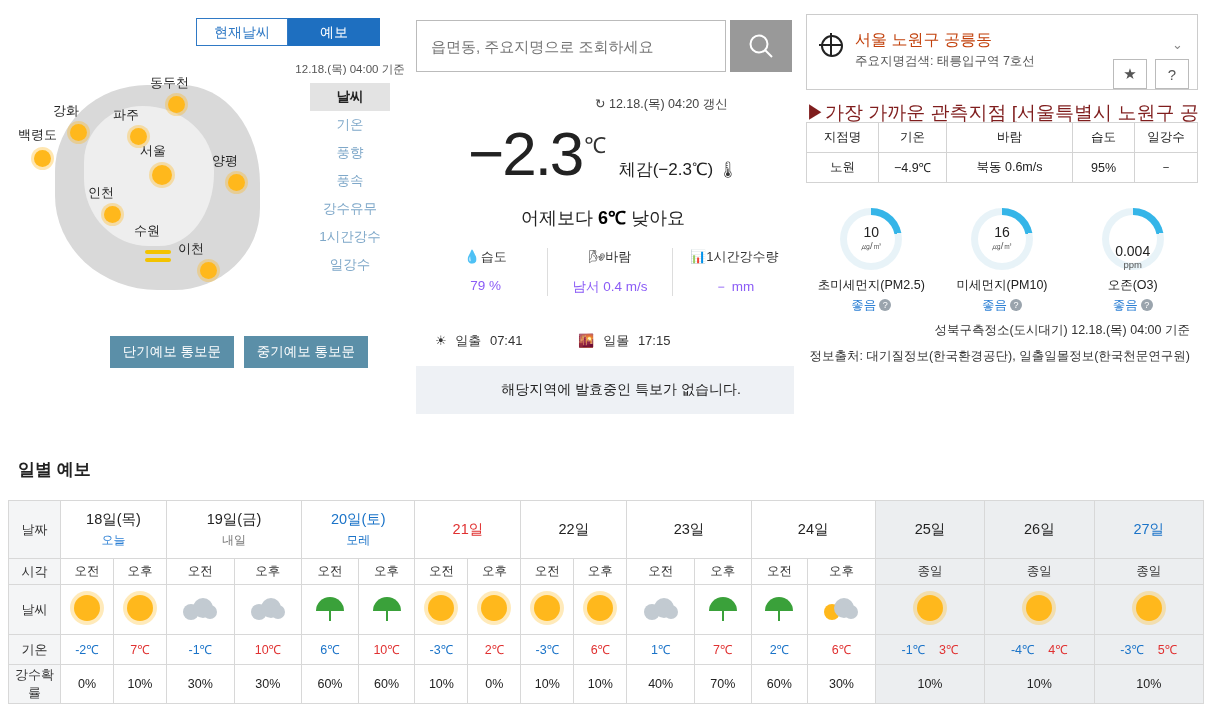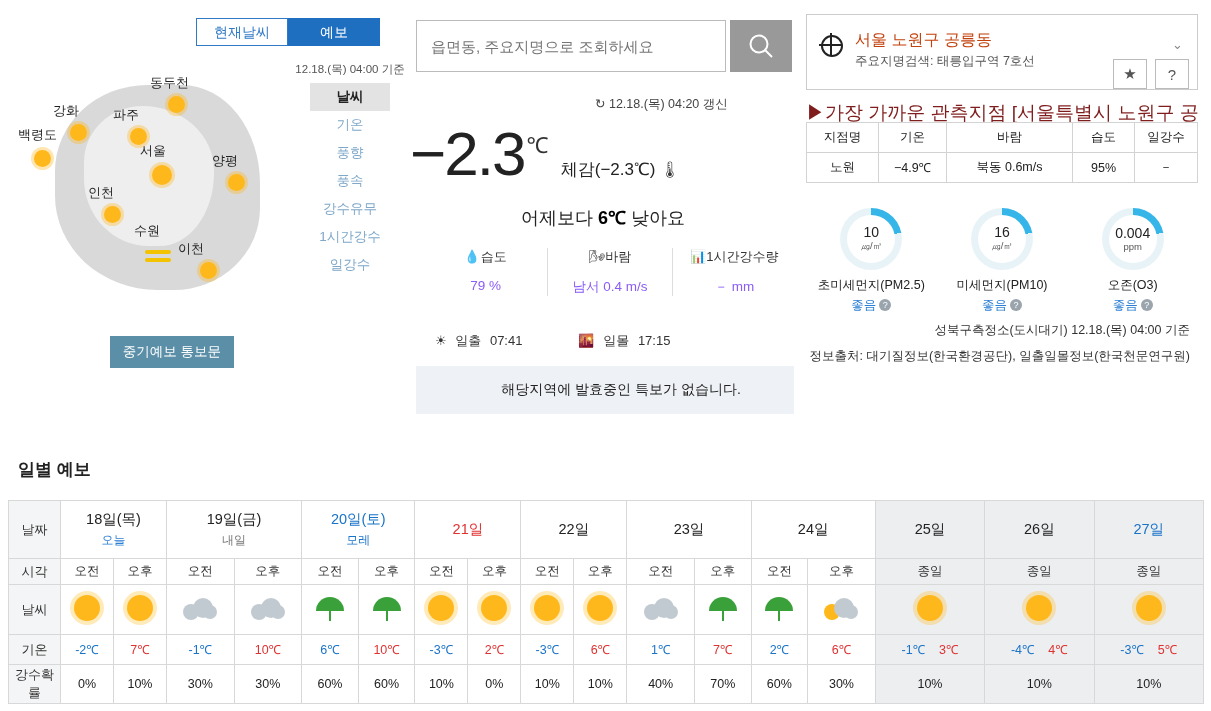--- a/index.html
+++ b/index.html
@@ -57,21 +57,21 @@
   
   .center { position: absolute; left: 410px; top: 0; width: 386px; }
   .search-box { position: absolute; left: 6px; top: 20px; width: 310px; height: 52px;
       border: 1px solid #bbb; background: #fff; }
   .search-input { width: 100%; height: 100%; border: 0; outline: none; padding: 0 14px;
       font-size: 15px; color: #888; font-family: "Liberation Sans", sans-serif; background: transparent; }
   .search-btn { position: absolute; left: 320px; top: 20px; width: 62px; height: 52px;
       background: #999; border: 0; cursor: pointer; display: flex; align-items: center; justify-content: center; }
 
   .upd-time { position: absolute; left: 185px; top: 96px; font-size: 12.5px; color: #444; }
-  .temp-wrap { position: absolute; left: 0; top: 118px; width: 386px; text-align: left; }
+  .temp-wrap { position: absolute; left: 0; top: 118px; width: 386px; text-align: center; }
   .temp-main { font-size: 62px; font-weight: 300; color: #222; letter-spacing: -2px; }
   .temp-unit { font-size: 22px; vertical-align: 22px; margin-left: 2px; }
   .feel { font-size: 17px; color: #222; margin-left: 8px; }
   .diff { position: absolute; left: 0; top: 205px; width: 386px; text-align: center; font-size: 18px; color: #222; }
   .diff b { color: #000; }
 
   .metrics { position: absolute; left: 14px; top: 248px; width: 372px; display: flex; }
   .metric { flex: 1; text-align: center; font-size: 13px; color: #333; }
   .metric .lab { margin-bottom: 12px; }
   .metric .val { font-size: 13.5px; color: #8b5cf6; }
@@ -203,20 +203,21 @@
         <div class="row sel">날씨</div>
         <div class="row">기온</div>
         <div class="row">풍향</div>
         <div class="row">풍속</div>
         <div class="row">강수유무</div>
         <div class="row">1시간강수</div>
         <div class="row">일강수</div>
       </div>
 
       <div class="map-buttons">
+        <div class="map-btn">단기예보 통보문</div>
         <div class="map-btn">중기예보 통보문</div>
       </div>
     </div>
 
     <div class="center">
       <div class="search-box">
         <input class="search-input" type="text" placeholder="읍면동, 주요지명으로 조회하세요" style="">
       </div>
       <button class="search-btn">
         <svg width="30" height="30" viewBox="0 0 30 30">
@@ -315,21 +316,21 @@
         <div class="air-item">
           <div class="gauge" style="background: conic-gradient(#35b5e8 0deg 78deg, #e8f3f8 78deg 360deg);">
             <div style="position:absolute;left:7px;top:7px;right:7px;bottom:7px;background:#fff;border-radius:50%;"></div>
             <div class="gv" style="position:relative;">16</div>
             <div class="gu" style="position:relative;">㎍/㎥</div>
           </div>
           <div class="air-name">미세먼지(PM10)</div>
           <div class="air-grade"><span>좋음</span><span class="qmark">?</span></div>
         </div>
         <div class="air-item">
-          <div class="gauge" style="background: conic-gradient(#35b5e8 0deg 78deg, #e8f3f8 78deg 360deg);">
+          <div class="gauge" style="background: conic-gradient(#35b5e8 0deg 78deg, #e8f3f8 78deg 360deg); justify-content: flex-end;">
             <div style="position:absolute;left:7px;top:7px;right:7px;bottom:7px;background:#fff;border-radius:50%;"></div>
             <div class="gv" style="position:relative;">0.004</div>
             <div class="gu" style="position:relative;">ppm</div>
           </div>
           <div class="air-name">오존(O3)</div>
           <div class="air-grade"><span>좋음</span><span class="qmark">?</span></div>
         </div>
       </div>
 
       <div class="src1">성북구측정소(도시대기) 12.18.(목) 04:00 기준</div>

